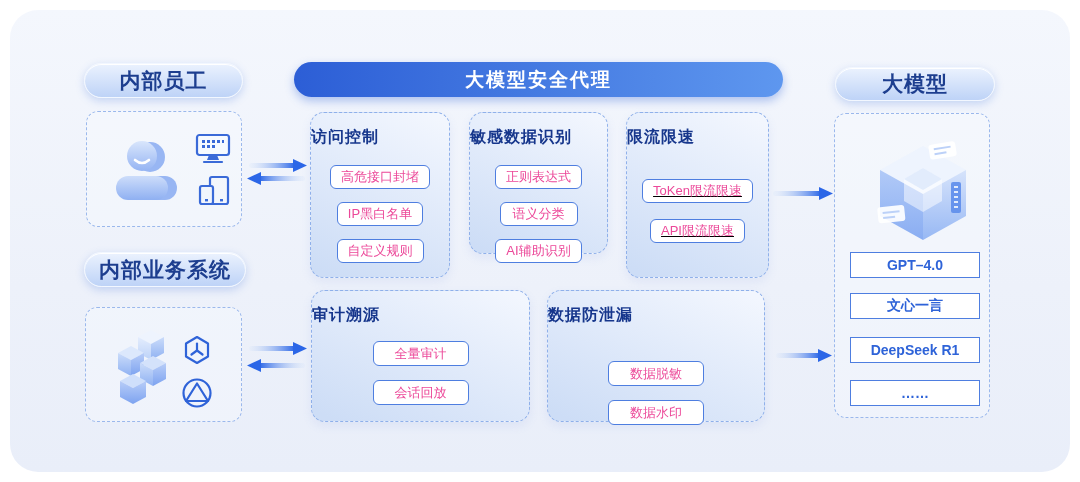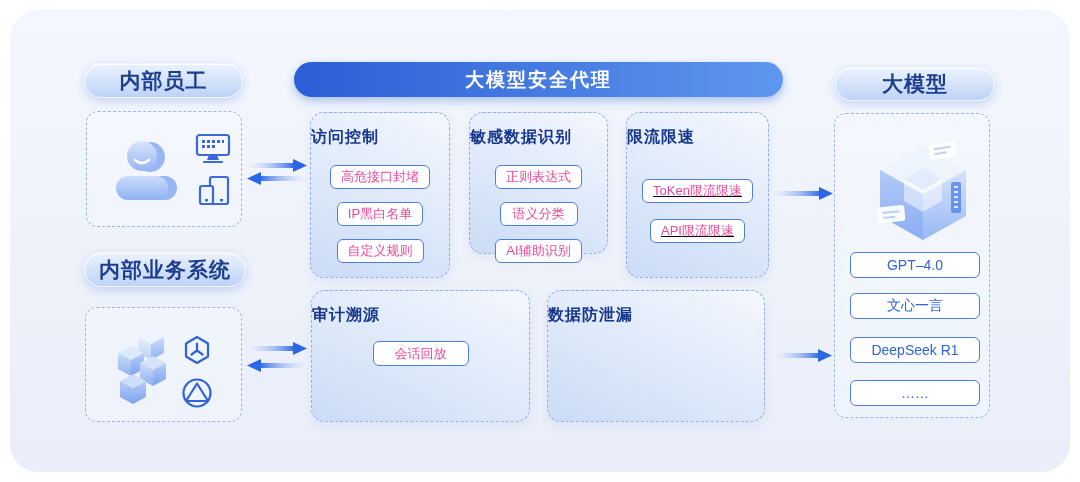--- a/index.html
+++ b/index.html
@@ -41,23 +41,23 @@
   .items.two-top   { margin-top:31px; gap:16px;text-decoration:underline; }
   .items.two-bot   { margin-top:15px; gap:14px; }
   .item {
     background:#ffffff; border:1.5px solid #4e7ee0; border-radius:6px;
     color:#ec4899; font-size:13px; height:24px; min-width:78px; padding:0 10px;
     display:flex; align-items:center; justify-content:center; white-space:nowrap;
   }
   .item.wide { min-width:96px; height:25px; }
   .model-box {
     position:absolute; left:15px; width:130px; height:26px;
-    background:#ffffff; border:1.5px solid #4e7ee0; border-radius:6px;
+    background:#ffffff; border:1.5px solid #4e7ee0; border-radius:0;
     color:#2e63d8; font-size:14px;
-    display:flex; align-items:center; justify-content:center; white-space:nowrap;
+    display:flex; align-items:center; justify-content:center; white-space:nowrap;font-weight:bold;
   }
   .abs { position:absolute; }
 </style>
 </head>
 <body>
 
 <div class="stage">
   <div class="canvas">
 
     <svg width="0" height="0" style="position:absolute" aria-hidden="true">
@@ -214,26 +214,31 @@
     <div class="card-title">限流限速</div>
     <div class="items two-top">
       <div class="item">ToKen限流限速</div>
       <div class="item">API限流限速</div>
     </div>
   </div>
 
   <div class="card" style="left:311px; top:290px; width:219px; height:132px;">
     <div class="card-title">审计溯源</div>
     <div class="items two-bot">
+      <div class="item wide">全量审计</div>
       <div class="item wide">会话回放</div>
     </div>
   </div>
 
   <div class="card" style="left:547px; top:290px; width:218px; height:132px;gap:20px;">
     <div class="card-title">数据防泄漏</div>
+    <div class="items two-bot">
+      <div class="item wide">数据脱敏</div>
+      <div class="item wide">数据水印</div>
+    </div>
   </div>
 
   <svg class="abs" style="left:773px; top:187px;" width="60" height="13" viewBox="0 0 60 13">
     <rect x="0" y="4" width="48" height="5" rx="2.5" fill="url(#gArrR)"></rect>
     <polygon points="46,0 60,6.5 46,13" fill="#2b66e7"></polygon>
   </svg>
   <svg class="abs" style="left:776px; top:349px;" width="56" height="13" viewBox="0 0 56 13">
     <rect x="0" y="4" width="44" height="5" rx="2.5" fill="url(#gArrR)"></rect>
     <polygon points="42,0 56,6.5 42,13" fill="#2b66e7"></polygon>
   </svg>

